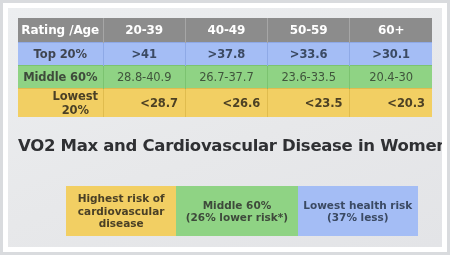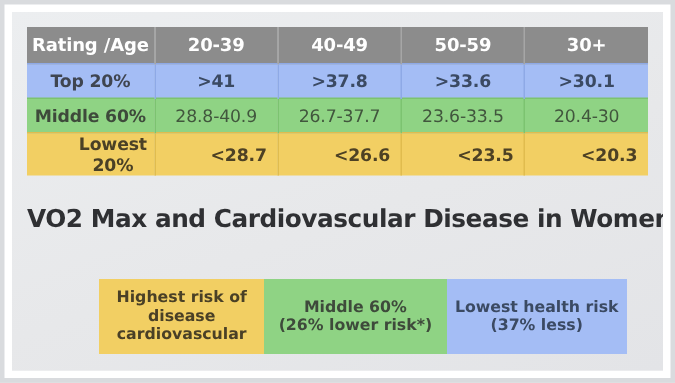--- a/index.html
+++ b/index.html
@@ -181,21 +181,21 @@
             <col class="cx">
             <col class="cx">
             <col class="cx">
         </colgroup>
         <thead>
           <tr class="head">
             <th>Rating /Age</th>
             <th>20-39</th>
             <th>40-49</th>
             <th>50-59</th>
-            <th>30+</th>
+            <th>60+</th>
           </tr>
         </thead>
         <tbody>
           <tr class="r-top">
             <td class="rowlabel">Top 20%</td>
             <td>&gt;41</td>
             <td>&gt;37.8</td>
             <td>&gt;33.6</td>
             <td>&gt;30.1</td>
           </tr>
@@ -215,22 +215,22 @@
           </tr>
         </tbody>
       </table>
     </div>
 
     <div class="title">VO2 Max and Cardiovascular Disease in Women</div>
 
     <div class="legend">
       <div class="legend-box lg-yellow">
         <span class="lg-line">Highest risk of</span>
+        <span class="lg-line">cardiovascular</span>
         <span class="lg-line">disease</span>
-        <span class="lg-line">cardiovascular</span>
       </div>
       <div class="legend-box lg-green">
         <span class="lg-line">Middle 60%</span>
         <span class="lg-line">(26% lower risk*)</span>
       </div>
       <div class="legend-box lg-blue">
         <span class="lg-line">Lowest health risk</span>
         <span class="lg-line">(37% less)</span>
       </div>
     </div>

